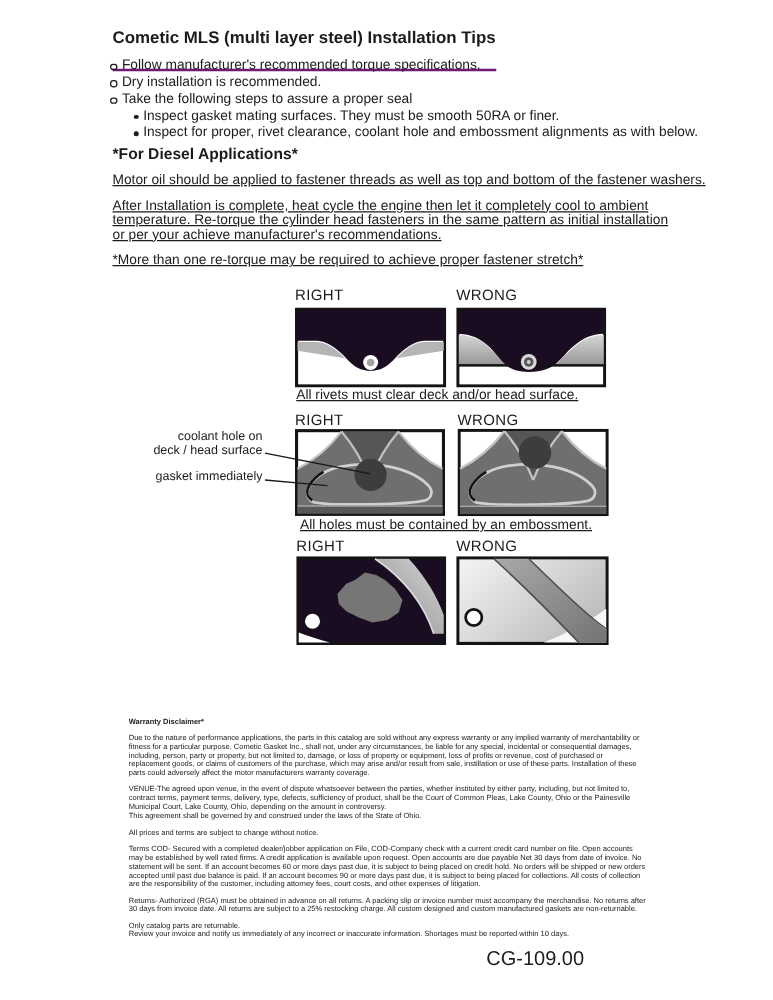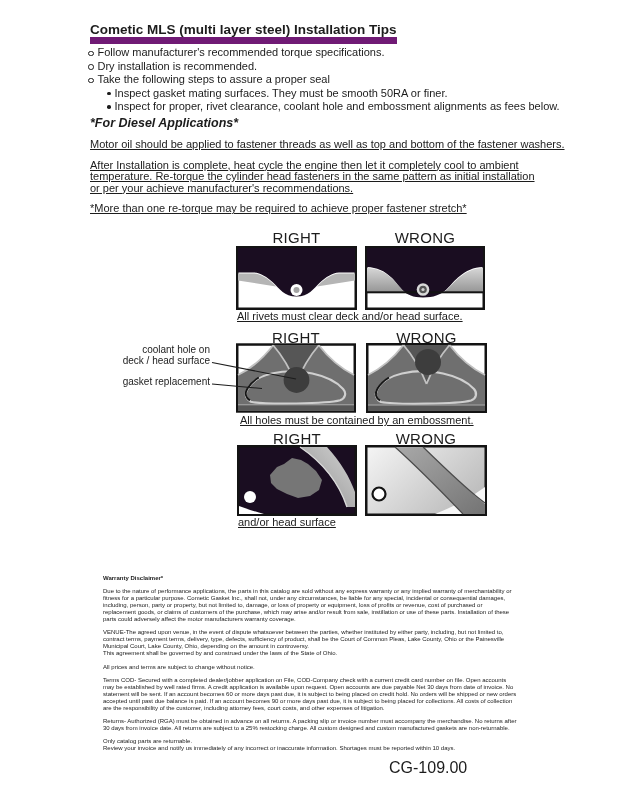--- a/index.html
+++ b/index.html
@@ -1,35 +1,35 @@
 <!DOCTYPE html>
 <html><head>
 <meta charset="utf-8">
 <style>
   html,body{margin:0;padding:0;background:#fff;}
   .page{position:relative;width:618px;height:800px;background:#ffffff;
         font-family:"Liberation Sans",sans-serif;color:#1c1c1c;overflow:hidden;}
 
   .title{position:absolute;left:90px;top:22px;font-size:13.5px;font-weight:bold;
-         border-bottom:7px solid #701a75;padding-bottom:0;white-space:nowrap;}
+         border-bottom:2px solid #701a75;padding-bottom:18px;white-space:nowrap;}
 
   .tips{position:absolute;left:88px;top:46px;font-size:11px;}
   .tip{display:flex;align-items:flex-start;line-height:13.6px;white-space:nowrap;}
   .b1{width:3.5px;height:3.5px;border:1px solid #1c1c1c;border-radius:50%;
       margin:4.5px 4px 0 0;flex:none;}
   .sub{margin-left:19px;}
   .b2{width:3.5px;height:3.5px;background:#1c1c1c;border-radius:50%;
       margin:5px 4px 0 0;flex:none;}
 
   .diesel{position:absolute;left:90px;top:116px;font-size:11px;}
-  .dh{font-size:12.5px;font-weight:bold;margin-bottom:9px;font-style:italic;}
+  .dh{font-size:12.5px;font-weight:bold;margin-bottom:9px;}
   .pline{line-height:11.6px;white-space:nowrap;text-decoration:underline;}
   .pgap{height:9px;}
 
-  .flabel{position:absolute;font-size:15px;letter-spacing:.3px;text-align:center;}
+  .flabel{position:absolute;font-size:12px;letter-spacing:.3px;}
   .fbox{position:absolute;}
   .fbox svg{display:block;}
   .fcap{position:absolute;font-size:11px;line-height:11.5px;text-decoration:underline;}
 
   .ann{position:absolute;right:408px;text-align:right;font-size:10px;line-height:10.8px;}
   .leaders{position:absolute;left:205px;top:352px;width:105px;height:42px;pointer-events:none;}
 
   .legal{position:absolute;left:103px;top:575px;width:414px;font-size:6px;
          line-height:6.9px;color:#222;}
   .legal .lh{font-weight:bold;margin:0 0 6.5px 0;}
@@ -57,21 +57,21 @@
     <div class="tip">
       <span class="b1"></span>
       <span>Take the following steps to assure a proper seal</span>
     </div>
     <div class="tip sub">
       <span class="b2"></span>
       <span>Inspect gasket mating surfaces.  They must be smooth 50RA or finer.</span>
     </div>
     <div class="tip sub">
       <span class="b2"></span>
-      <span>Inspect for proper, rivet clearance, coolant hole and embossment alignments as fees below.</span>
+      <span>Inspect for proper, rivet clearance, coolant hole and embossment alignments as with below.</span>
     </div>
   </div>
 
   <div class="diesel">
     <div class="dh">*For Diesel Applications*</div>
     <div class="pline">Motor oil should be applied to fastener threads as well as top and bottom of the fastener washers.</div>
     <div class="pgap"></div>
     <div class="pline">After Installation is complete, heat cycle the engine then let it completely cool to ambient</div>
     <div class="pline">temperature. Re-torque the cylinder head fasteners in the same pattern as initial installation</div>
     <div class="pline">or per your achieve manufacturer's recommendations.</div>
@@ -114,21 +114,21 @@
 
   <div class="fcap" style="left:237px;top:311px">All rivets must clear deck and/or head surface.</div>
 
   <div class="flabel" style="left:236px;top:329px;width:120px">RIGHT</div>
   <div class="flabel" style="left:366px;top:329px;width:121px">WRONG</div>
 
   <div class="ann" style="top:345px">
     <div>coolant hole on</div>
     <div>deck / head surface</div>
   </div>
-  <div class="ann" style="top:377px">gasket replacement</div>
+  <div class="ann" style="top:377px">gasket immediately</div>
 
   <div class="fbox" style="left:236px;top:343px">
     <svg width="120" height="70" viewBox="0 0 121 70">
       <rect x="1.25" y="1.25" width="118.5" height="67.5" fill="#ffffff" stroke="#131313" stroke-width="2.5"></rect>
       <path d="M2,32 C16,25 29,13 37.5,2 H83.5 C92,13 105,25 119,32 V68 H2 Z" fill="#6f6f6f"></path>
       <path d="M37.5,2 H83.5 C74,13 66,27 60.5,41 C55,27 47,13 37.5,2 Z" fill="#565656"></path>
       <path d="M2,32 C16,25 29,13 37.5,2 M119,32 C105,25 92,13 83.5,2 M37.5,2 C47,13 55,27 60.5,41 M83.5,2 C74,13 66,27 60.5,41" fill="none" stroke="#c2c2c2" stroke-width="1.8"></path>
       <path d="M15,59 C10.5,57 8.5,52 11,47 C15,39 25,33 36,30.5 C50,27.5 64,27.5 77,30.5 C91,33.5 102,39.5 108,46 C111.5,50 110.5,55.5 105,57.5 C92,61 30,62 15,59 Z" fill="none" stroke="#cfcfcf" stroke-width="2.2"></path>
       <path d="M14,57.5 C10,55 8.5,50.5 11.5,45.5 C14,41.5 18,37.5 23,34.5" fill="none" stroke="#151515" stroke-width="2"></path>
       <rect x="2" y="61.5" width="117" height="1.2" fill="#a8a8a8"></rect>
@@ -192,21 +192,20 @@
       </defs>
       <rect x="1.25" y="1.25" width="119.5" height="68.5" fill="url(#g3b)" stroke="#131313" stroke-width="2.5"></rect>
       <path d="M70,69 C88,62 105,53 120,42 L120,69 Z" fill="#f7f7f7"></path>
       <path d="M30,2 L58,2 C83,26 103,46 120,59 L120,69 L98,69 C76,46 50,20 30,2 Z" fill="url(#g3c)"></path>
       <path d="M30,2 C50,20 76,46 98,69 M58,2 C83,26 103,46 120,58" fill="none" stroke="#4a4a4a" stroke-width="1.2"></path>
       <circle cx="14" cy="49" r="6.5" fill="#ffffff" stroke="#131313" stroke-width="2.2"></circle>
     </svg>
   </div>
 
   <div class="fcap" style="left:238px;top:517px">
-    <div>and/or head surface</div>
   </div>
 
   <div class="legal">
     <div class="lh">Warranty Disclaimer*</div>
     <p class="lp">Due to the nature of performance applications, the parts in this catalog are sold without any express warranty or any implied warranty of merchantability or fitness for a particular purpose.  Cometic Gasket Inc., shall not, under any circumstances, be liable for any special, incidental or consequential damages, including, person, party or property, but not limited to, damage, or loss of property or equipment, loss of profits or revenue, cost of purchased or replacement goods, or claims of customers of the purchase, which may arise and/or result from sale, instillation or use of these parts.  Installation of these parts could adversely affect the motor manufacturers warranty coverage.</p>
     <p class="lp tight">VENUE-The agreed upon venue, in the event of dispute whatsoever between the parties, whether instituted by either party, including, but not limited to, contract terms, payment terms, delivery, type, defects, sufficiency of product, shall be the Court of Common Pleas, Lake County, Ohio or the Painesville Municipal Court, Lake County, Ohio, depending on the amount in controversy.</p>
     <p class="lp">This agreement shall be governed by and construed under the laws of the State of Ohio.</p>
     <p class="lp">All prices and terms are subject to change without notice.</p>
     <p class="lp">Terms COD- Secured with a completed dealer/jobber application on File, COD-Company check with a current credit card number on file.  Open accounts may be established by well rated firms.  A credit application is available upon request.  Open accounts are due payable Net 30 days from date of invoice.  No statement will be sent.  If an account becomes 60 or more days past due, it is subject to being placed on credit hold.  No orders will be shipped or new orders accepted until past due balance is paid.  If an account becomes 90 or more days past due, it is subject to being placed for collections.  All costs of collection are the responsibility of the customer, including attorney fees, court costs, and other expenses of litigation.</p>
     <p class="lp">Returns- Authorized (RGA) must be obtained in advance on all returns.  A packing slip or invoice number must accompany the merchandise.  No returns after 30 days from invoice date.  All returns are subject to a 25% restocking charge.  All custom designed and custom manufactured gaskets are non-returnable.</p>

